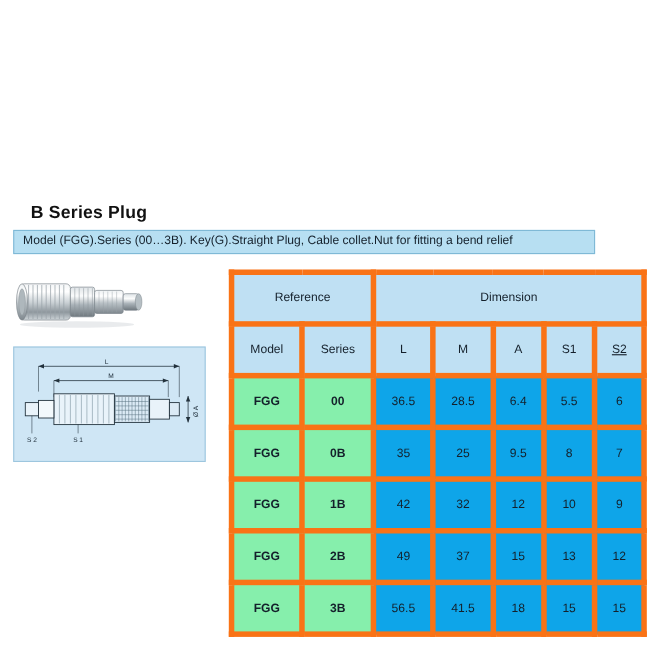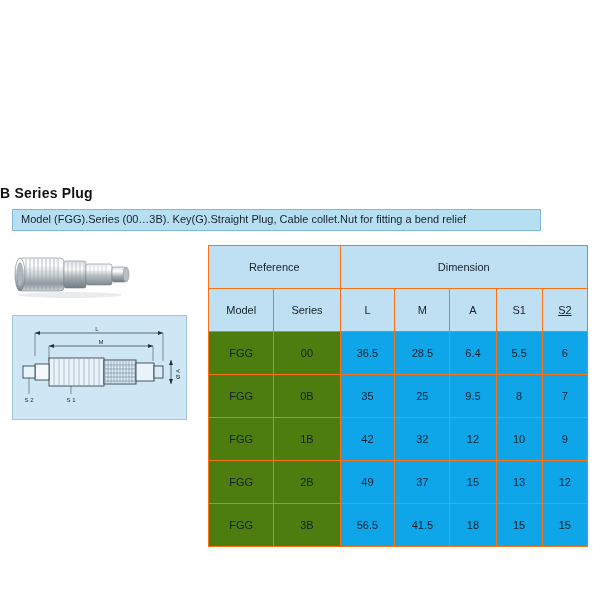--- a/index.html
+++ b/index.html
@@ -16,23 +16,23 @@
   }
   .sheet {
     position: absolute;
     left: 0; top: 0;
     width: 600px; height: 600px;
   }
 
   
   .page-title {
     position: absolute;
-    left: 0;
+    left: 28px;
     top: 185px;
-    font-size: 14px;
+    font-size: 16px;
     font-weight: bold;
     color: #111111;
     letter-spacing: 0.2px;
   }
 
   
   .subtitle-band {
     position: absolute;
     left: 12px;
     top: 209px;
@@ -75,39 +75,40 @@
   
   .spec-table {
     position: absolute;
     left: 208px;
     top: 245px;
     border-collapse: collapse;
     width: 380px;
     background: #ffffff;
   }
   .spec-table td, .spec-table th {
-    border: 1px solid #f97316;
+    border: 5px solid #f97316;
     font-size: 11px;
     text-align: center;
     color: #14202b;
     height: 26px;
     font-weight: normal;
     padding: 8px;
   }
   .spec-table .grouphdr {
     background: #bfe0f3;
     font-size: 11px;
     height: 26px;
   }
   .spec-table .colhdr {
     background: #bfe0f3;
     height: 26px;
   }
   .spec-table td.ref {
-    background: #4d7c0f;
+    background: #86efac;
+    font-weight: bold;
   }
   .spec-table td.dim {
     background: #0ea5e9;
   }
   .col-model { width: 72px; }
   .col-series { width: 72px; }
   .col-l { width: 59px; }
   .col-m { width: 59px; }
   .col-a { width: 47px; }
   .col-s1 { width: 47px; }

